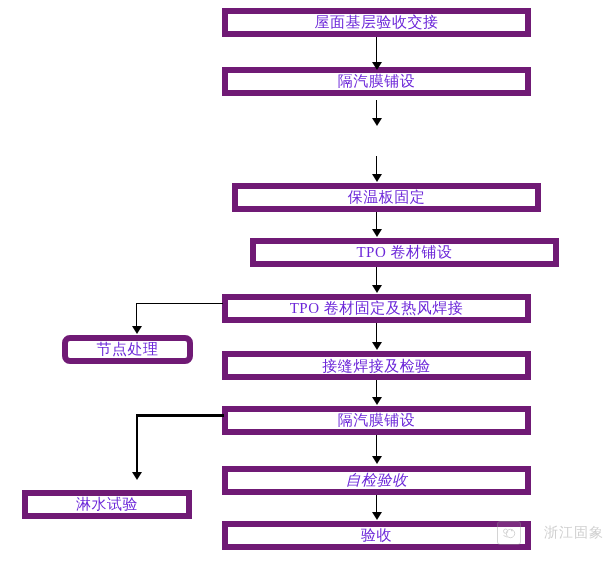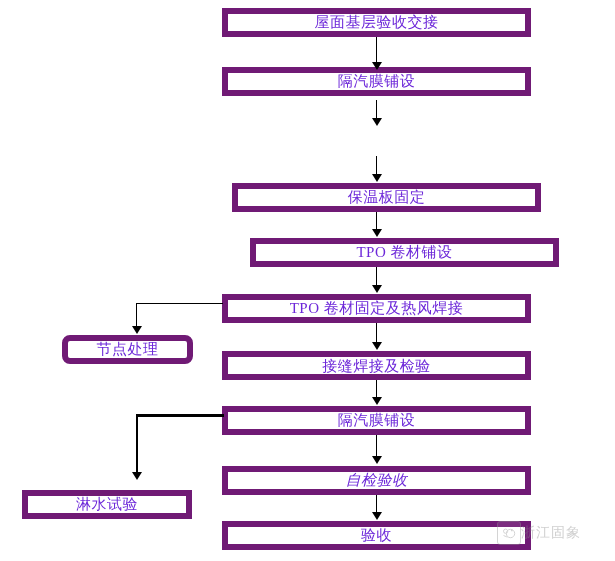--- a/index.html
+++ b/index.html
@@ -73,21 +73,21 @@
     border-top: 8px solid #000000;
   }
 
   
   #watermark {
     position: absolute;
     left: 497px;
     top: 521px;
     display: flex;
     align-items: center;
-    gap: 0;
+    gap: 23px;
     opacity: 0.42;
     pointer-events: none;
   }
   #watermark .wm-badge {
     width: 22px;
     height: 22px;
     border: 1px solid #9a9a9a;
     border-radius: 3px;
     display: flex;
     align-items: center;

